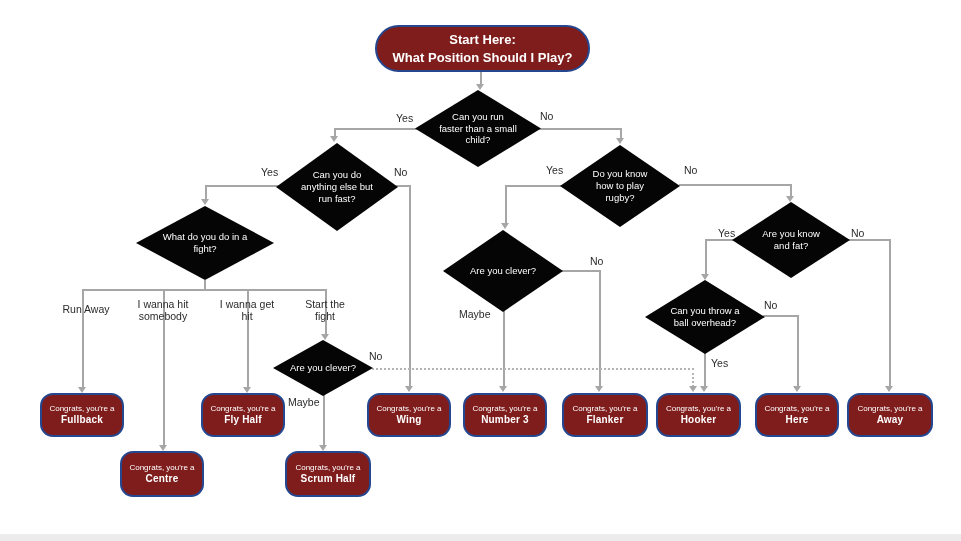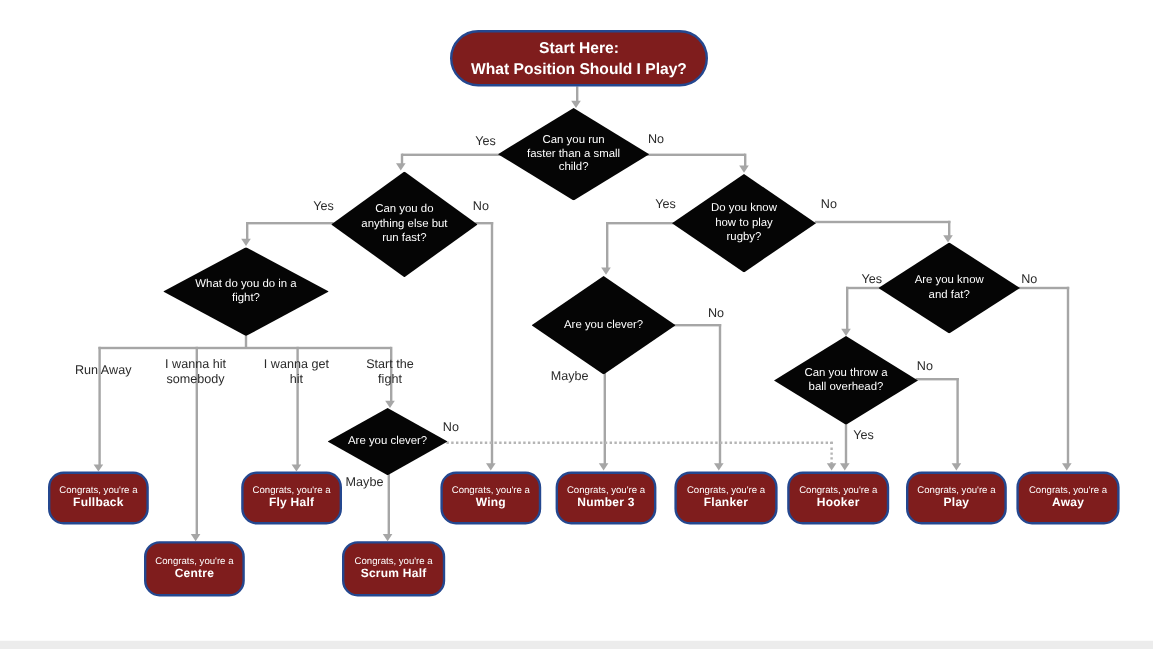--- a/index.html
+++ b/index.html
@@ -195,21 +195,21 @@
   <div class="node result" style="left:562px;top:393px;width:86px;height:44px;">
     <span class="small">Congrats, you're a</span>
     <span class="big">Flanker</span>
   </div>
   <div class="node result" style="left:656px;top:393px;width:85px;height:44px;">
     <span class="small">Congrats, you're a</span>
     <span class="big">Hooker</span>
   </div>
   <div class="node result" style="left:755px;top:393px;width:84px;height:44px;">
     <span class="small">Congrats, you're a</span>
-    <span class="big">Play</span>
+    <span class="big">Here</span>
   </div>
   <div class="node result" style="left:847px;top:393px;width:86px;height:44px;">
     <span class="small">Congrats, you're a</span>
     <span class="big">Away</span>
   </div>
 
   <div class="node result" style="left:120px;top:451px;width:84px;height:46px;">
     <span class="small">Congrats, you're a</span>
     <span class="big">Centre</span>
   </div>

